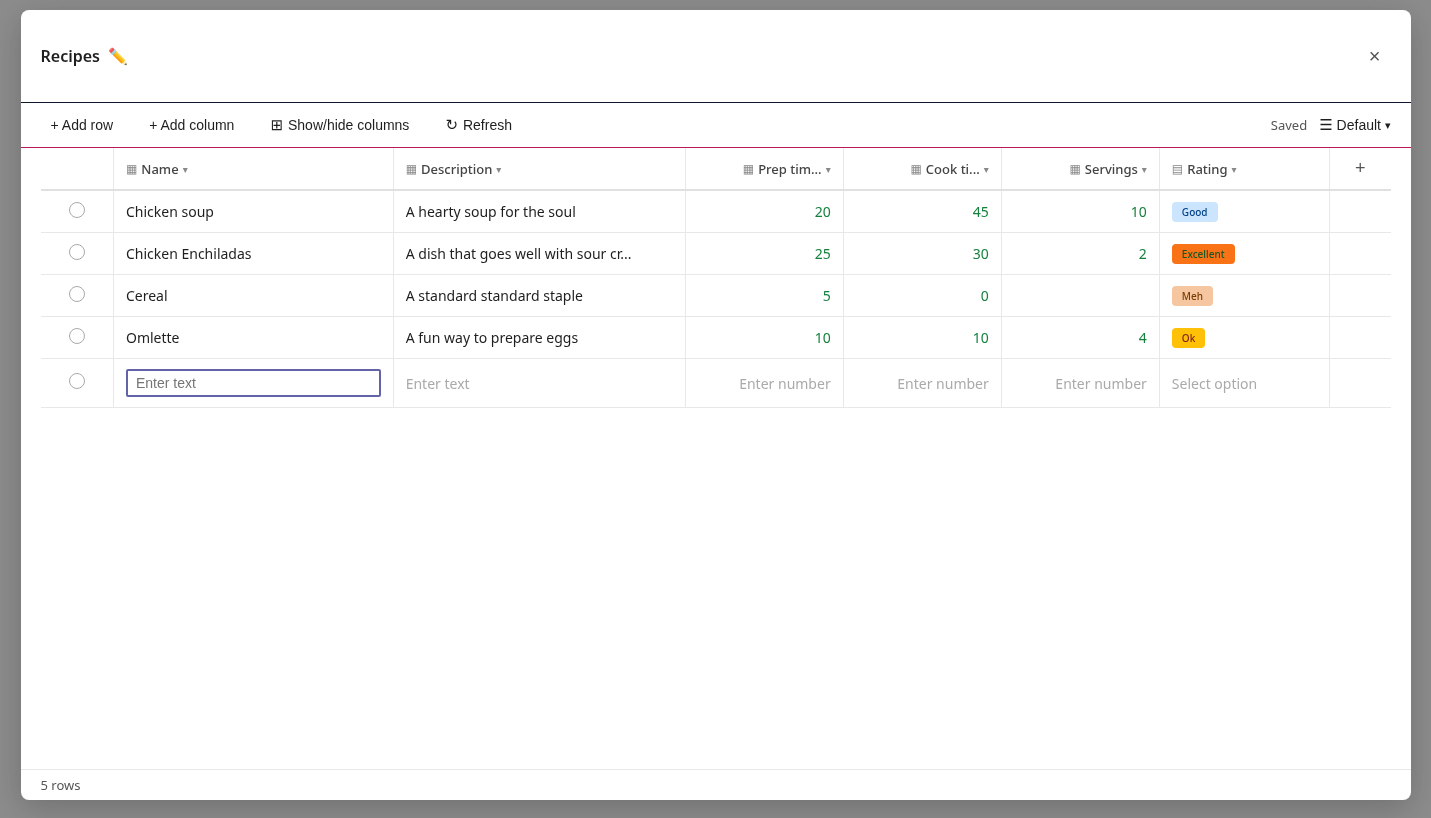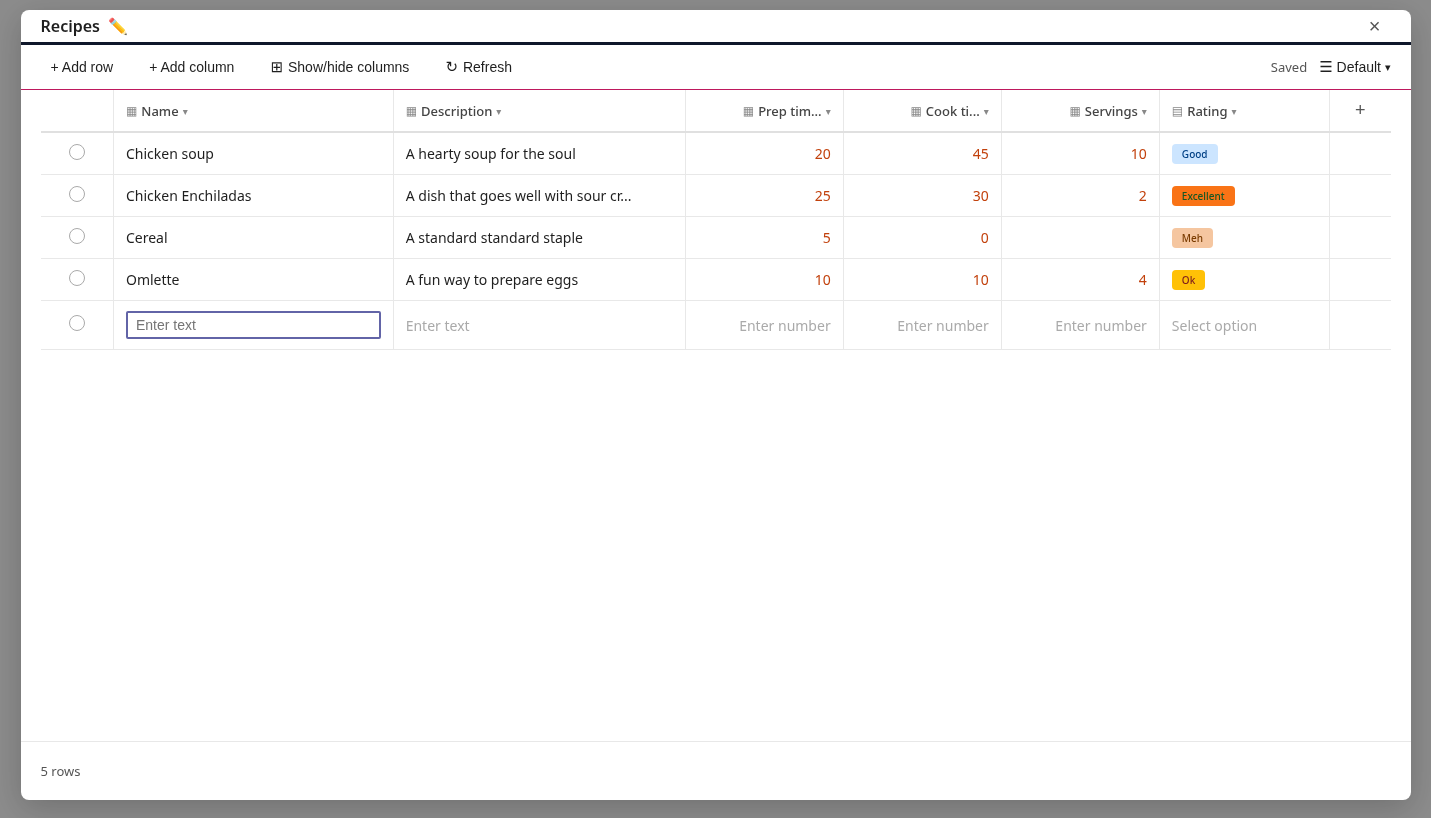--- a/index.html
+++ b/index.html
@@ -25,22 +25,22 @@
       max-width: 98vw;
       min-height: 790px;
       box-shadow: 0 8px 32px rgba(0,0,0,0.2);
       display: flex;
       flex-direction: column;
       overflow: hidden;
     }
     .modal-header {
       display: flex;
       align-items: center;
-      padding: 0 20px;
-      border-bottom: 3px solid #0f172a;
+      padding: 30px 20px;
+      border-bottom: 1px solid #0f172a;
       gap: 8px;
     }
     .modal-title {
       font-size: 16px;
       font-weight: 600;
       color: #1f1f1f;
     }
     .edit-icon {
       color: #6264a7;
       font-size: 16px;
@@ -150,21 +150,21 @@
       border-bottom: 1px solid #e8e8e8;
     }
     td {
       padding: 10px 12px;
       border-right: 1px solid #e8e8e8;
       font-size: 14px;
       color: #1f1f1f;
     }
     td:last-child { border-right: none; }
     .td-checkbox { text-align: center; width: 60px; }
-    .td-num { text-align: right; color: #c2410c; }
+    .td-num { text-align: right; color: #15803d; }
     .td-placeholder { color: #aaa; font-style: normal; }
 
     .checkbox-circle {
       width: 16px;
       height: 16px;
       border-radius: 50%;
       border: 1.5px solid #aaa;
       display: inline-block;
       cursor: pointer;
     }
@@ -188,21 +188,21 @@
       border: 2px solid #6264a7;
       border-radius: 2px;
       padding: 6px 8px;
       outline: none;
       color: #aaa;
       width: 100%;
       font-size: 14px;
     }
 
     .footer {
-      padding: 20px 20px;
+      padding: 6px 20px;
       border-top: 1px solid #e8e8e8;
       font-size: 13px;
       color: #555;
     }
 
     .add-col-btn {
       background: none;
       border: none;
       font-size: 18px;
       cursor: pointer;

